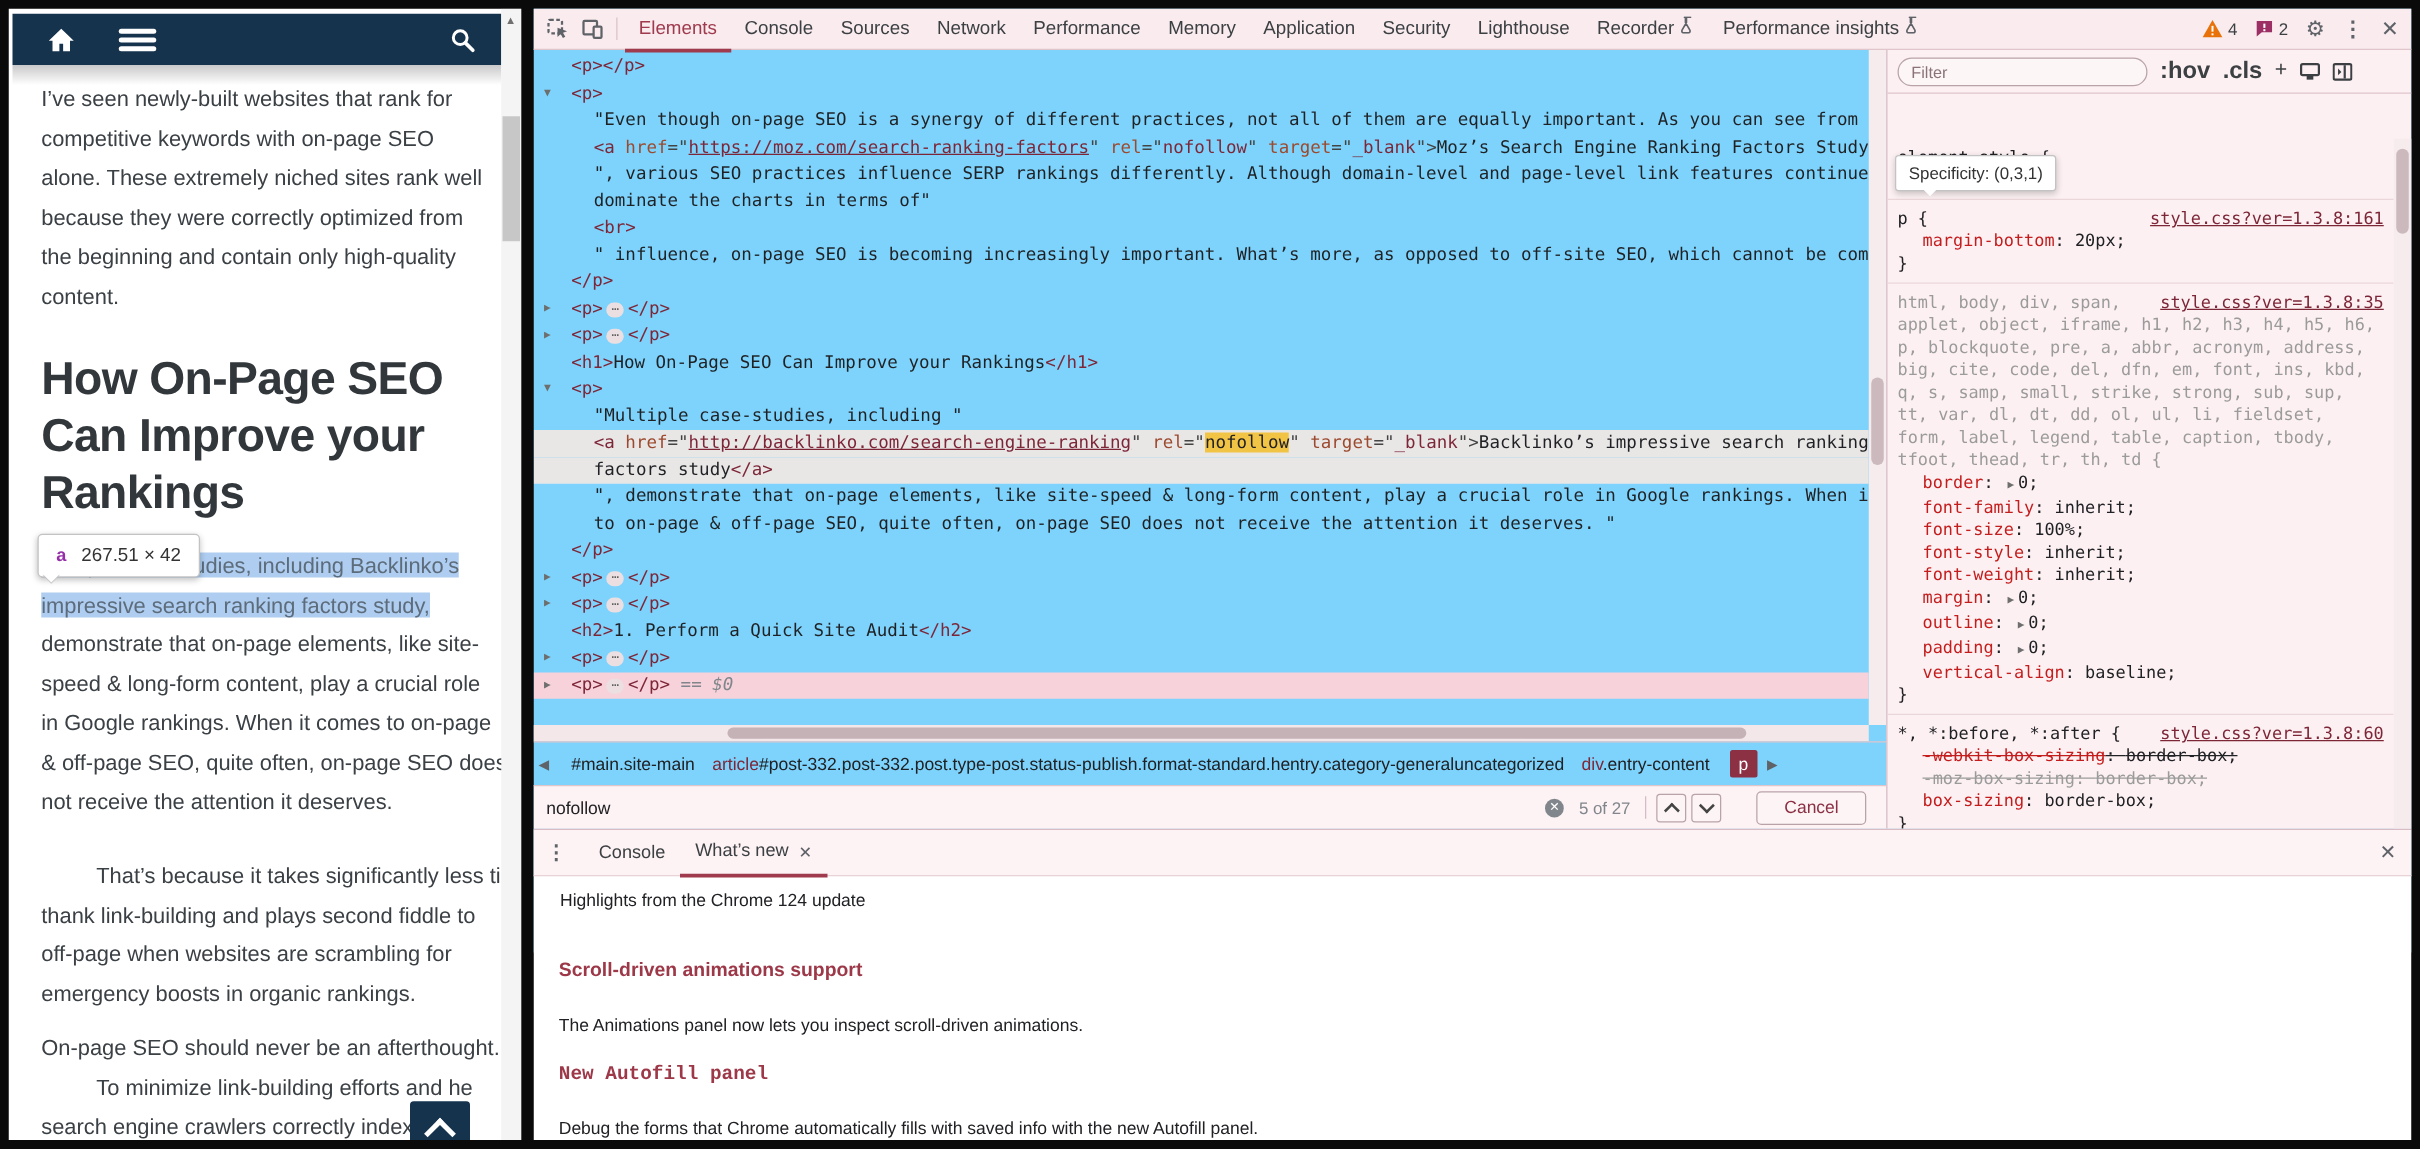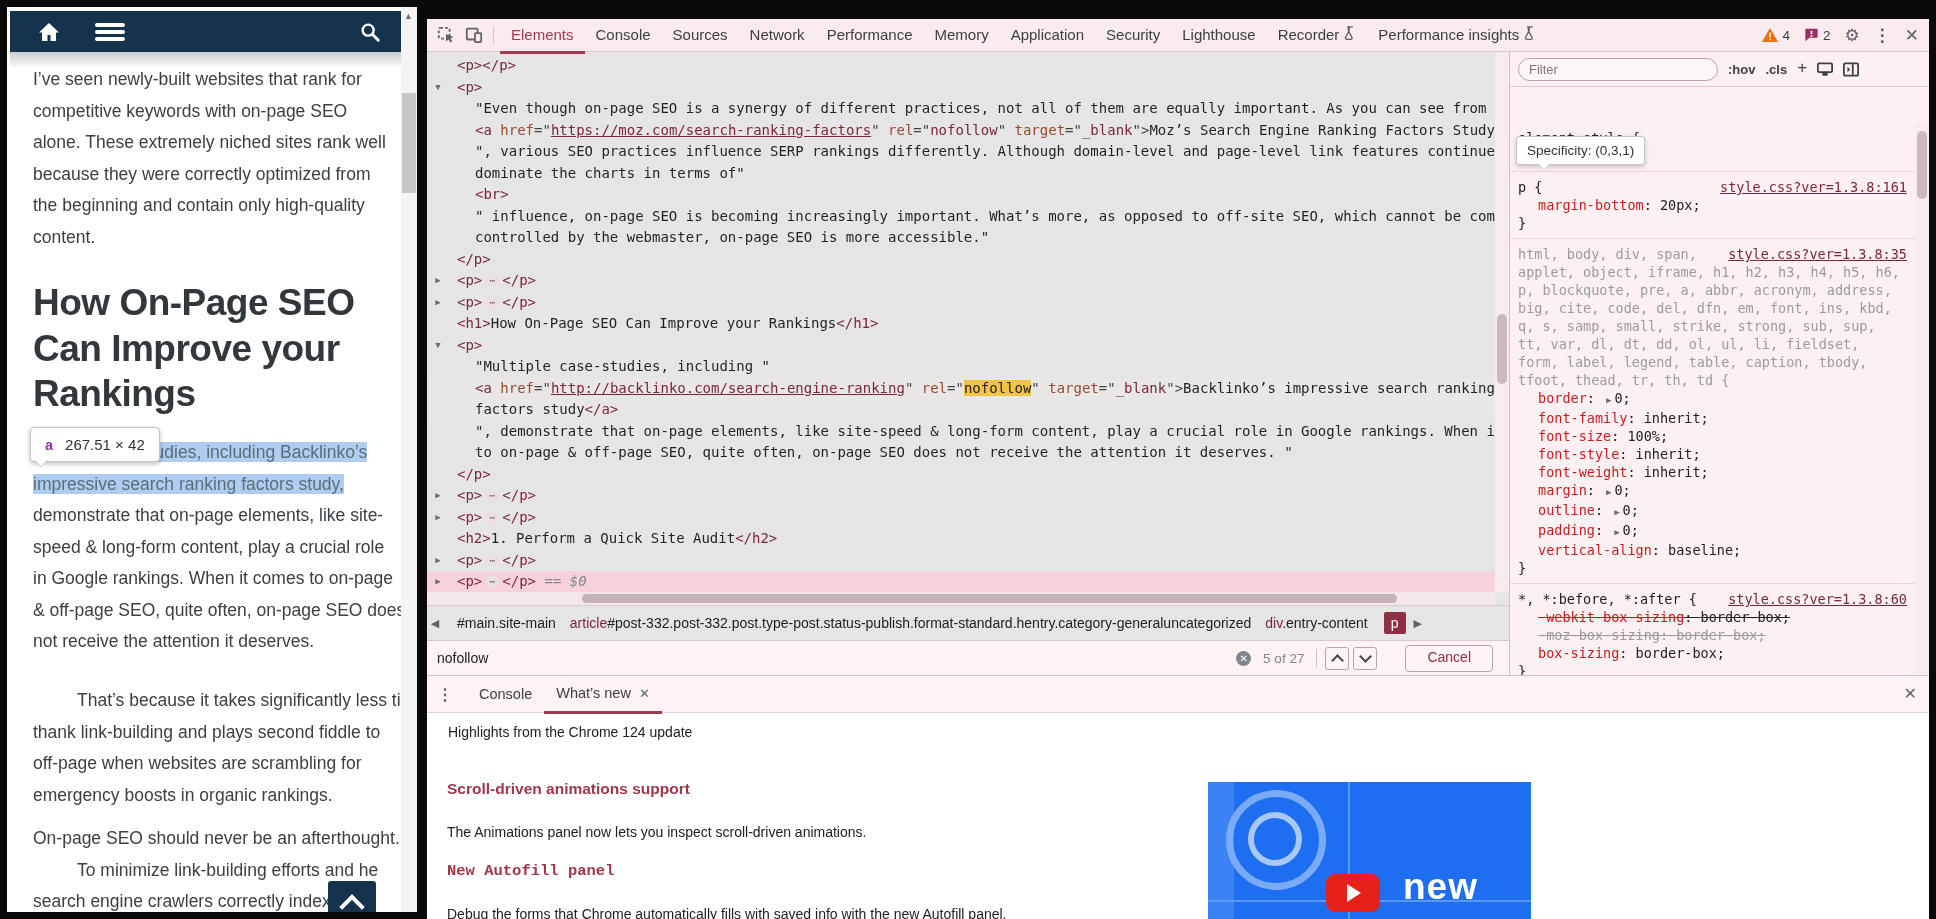--- a/index.html
+++ b/index.html
@@ -24,21 +24,21 @@
   .dims-tooltip .dims{color:#333;font-size:15px;}
   .dims-caret{position:absolute;left:24px;top:407px;width:0;height:0;border:7px solid transparent;border-top-color:#fff;z-index:6;
      filter:drop-shadow(0 1px 0 #c3c3c3);}
   .scroll-top{position:absolute;left:318px;top:829px;width:48px;height:43px;background:#16334e;border-radius:3px;z-index:4;}
   .scroll-top b{position:absolute;left:15px;top:17px;width:14px;height:14px;border-left:4px solid #fff;border-top:4px solid #fff;transform:rotate(45deg);}
   .page-vscroll{position:absolute;right:0;top:0;width:16px;height:100%;background:#f4f4f4;}
   .page-vscroll .arrow{position:absolute;top:4px;left:3px;font-size:9px;color:#707070;}
   .page-vscroll .thumb{position:absolute;left:1px;top:86px;width:14px;height:100px;background:#c7c7c7;}
 
   
-  .devtools{position:absolute;left:427px;top:7px;width:1502px;height:755px;background:#e5e5e5;font-size:15px;color:#2f3337;margin-top:12px;}
+  .devtools{position:absolute;left:427px;top:7px;width:1502px;height:755px;background:#7dd3fc;font-size:15px;color:#2f3337;}
   .dt-toolbar{position:absolute;left:0;top:0;right:0;height:33px;background:#f9ebee;border-bottom:1px solid #e0c5cb;
       display:flex;align-items:center;padding:0 10px 0 8px;box-sizing:border-box;}
   .tbicon{width:22px;height:20px;display:flex;align-items:center;justify-content:center;margin-right:6px;cursor:pointer;}
   .tb-sep{width:1px;height:18px;background:#dcc2c8;margin:0 6px 0 2px;}
   .dt-tab{padding:0 11px;height:32px;line-height:31px;color:#3c4043;cursor:pointer;white-space:nowrap;display:flex;align-items:center;gap:5px;}
   .dt-tab.active{color:#a03a4d;border-bottom:3px solid #a03a4d;line-height:29px;}
   .tb-right{margin-left:auto;display:flex;align-items:center;gap:14px;}
   .badge{display:flex;align-items:center;gap:4px;font-size:13.5px;color:#3c4043;cursor:pointer;}
   .glyph-btn{color:#5f6368;font-size:17px;cursor:pointer;line-height:1;}
 
@@ -92,21 +92,21 @@
 
   
   .styles-panel{position:absolute;left:1082px;top:33px;width:420px;height:623px;border-left:1px solid #d8bcc3;box-sizing:border-box;background:#fcf0f2;}
   .sp-tabs{height:36px;display:flex;align-items:center;border-bottom:1px solid #e0c5cb;padding-left:10px;font-size:14.5px;}
   .sp-tab{padding:0 9px;height:35px;line-height:34px;color:#3c4043;cursor:pointer;white-space:nowrap;}
   .sp-tab.active{color:#a03a4d;border-bottom:3px solid #a03a4d;line-height:31px;}
   .sp-more{margin-left:2px;color:#5f6368;font-size:16px;cursor:pointer;}
   .sp-filter{height:34px;display:flex;align-items:center;padding:0 8px;border-bottom:1px solid #e0c5cb;gap:10px;}
   .filter-input{width:178px;height:21px;border:1px solid #b9a3a9;border-radius:12px;background:#fdf6f7;
      font-size:13px;color:#8a7379;padding:0 10px;line-height:21px;}
-  .tgl{font-weight:bold;font-size:13px;color:#3c4043;cursor:pointer;}
+  .tgl{font-weight:bold;font-size:19px;color:#3c4043;cursor:pointer;}
   .plus{font-size:17px;color:#3c4043;cursor:pointer;position:relative;top:-1px;}
   .sp-rules{position:absolute;left:0;top:71px;right:14px;bottom:0;overflow:hidden;
      font-family:"DejaVu Sans Mono",monospace;font-size:13.5px;line-height:18px;color:#202124;}
   .rule{padding:6px 8px;border-bottom:1px solid #ebd6da;position:relative;}
   .rule .srcline{position:relative;padding-right:2px;}
   .rule .src{position:absolute;right:0;top:0;}
   .rule .src a, .csslink{color:#7d2637;text-decoration:underline;cursor:pointer;}
   .sel-gray{color:#9b9b9b;}
   .propline{padding-left:20px;}
   .pname{color:#c41d1d;}
@@ -311,24 +311,20 @@
         <div class="code-line">
           <span class="gut"></span>
           <span class="lc" style="padding-left: 48px;"><span class="sg-t">&lt;br&gt;</span></span>
         </div>
         <div class="code-line">
           <span class="gut"></span>
           <span class="lc" style="padding-left: 48px;"><span class="sg-x">" influence, on-page SEO is becoming increasingly important. What’s more, as opposed to off-site SEO, which cannot be completely</span></span>
         </div>
         <div class="code-line">
           <span class="gut"></span>
-          <span class="lc" style="padding-left: 48px;"><span class="sg-x">controlled by the webmaster, on-page SEO is more accessible."</span></span>
-        </div>
-        <div class="code-line">
-          <span class="gut"></span>
           <span class="lc" style="padding-left: 30px;"><span class="sg-t">&lt;/p&gt;</span></span>
         </div>
         <div class="code-line">
           <span class="gut">▶</span>
           <span class="lc" style="padding-left: 30px;"><span class="sg-t">&lt;p&gt;</span><span class="pill">⋯</span><span class="sg-t">&lt;/p&gt;</span></span>
         </div>
         <div class="code-line">
           <span class="gut">▶</span>
           <span class="lc" style="padding-left: 30px;"><span class="sg-t">&lt;p&gt;</span><span class="pill">⋯</span><span class="sg-t">&lt;/p&gt;</span></span>
         </div>
@@ -492,26 +488,15 @@
           </span>
       </div>
       <span class="drawer-close">✕</span>
       <div class="d-head">Highlights from the Chrome 124 update</div>
       <div id="drawer-secs">
           <div class="d-sec-title" style="top: 104px;">Scroll-driven animations support</div>
           <div class="d-sec-body" style="top: 148px;">The Animations panel now lets you inspect scroll-driven animations.</div>
           <div class="d-sec-title" style="top: 186px; font-family: Liberation Mono, monospace;">New Autofill panel</div>
           <div class="d-sec-body" style="top: 230px;">Debug the forms that Chrome automatically fills with saved info with the new Autofill panel.</div>
         </div>
-      <div class="video-thumb">
-        <div class="band"></div>
-        <div class="c1"></div>
-        <div class="c2"></div>
-        <div class="rline"></div>
-        <div class="hline2"></div>
-        <div class="play-btn">
-            <i></i>
-          </div>
-        <span class="vid-new">new</span>
-      </div>
     </div>
   </div>
 </div>
 
 </body></html>

